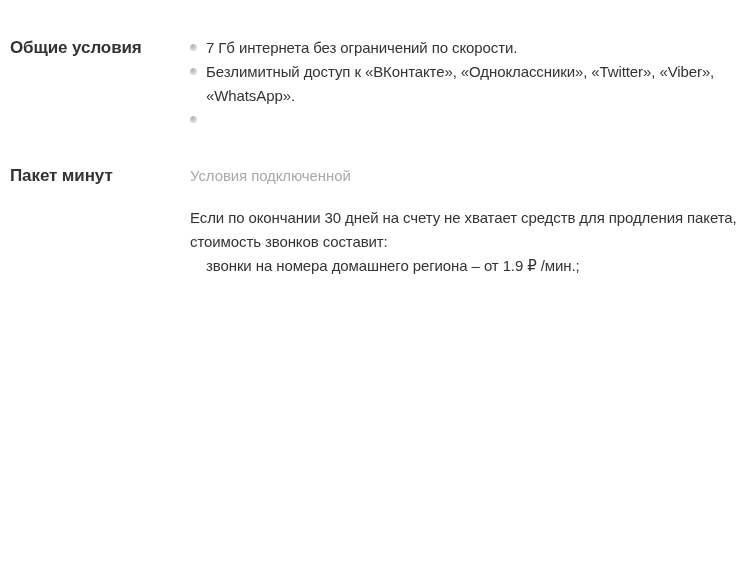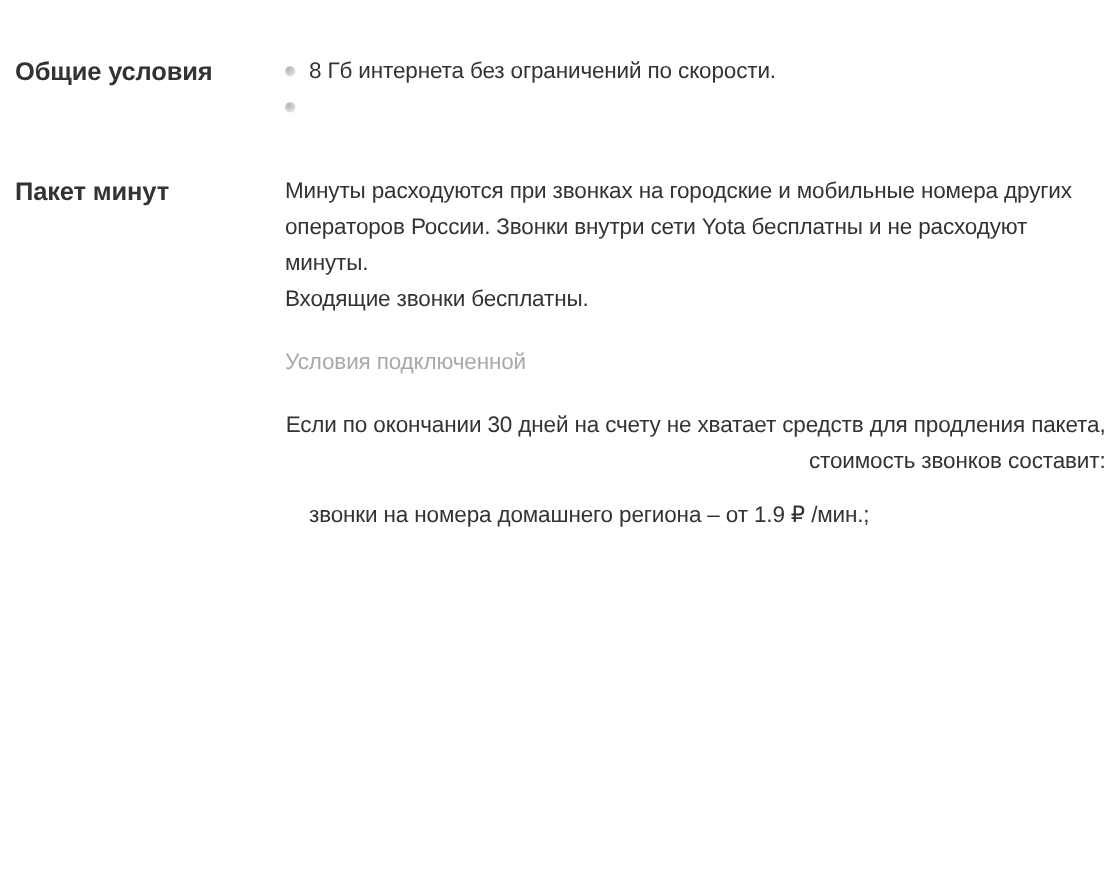--- a/index.html
+++ b/index.html
@@ -21,21 +21,21 @@
     font-size: 17px; line-height: 24px; font-weight: bold;
     color: var(--text);
   }
   .body { flex: 1; min-width: 0; padding-right: 6px; }
   .para {
     margin: 0 0 18px;
     font-size: 15px; line-height: 24px;
     white-space: pre-line;
   }
   .subheading { color: var(--muted); }
-  .lead { margin-bottom: 12px; text-align: right; }
+  .lead { margin-bottom: 0; }
   .list-block { margin: 0 0 18px; }
   ul.blist { list-style: none; margin: 0; padding: 0; }
   ul.blist li {
     position: relative;
     padding-left: 16px;
     font-size: 15px; line-height: 24px;
   }
   .li-text { white-space: pre-line; }
   .dot {
     position: absolute; left: 0; top: 8px;
@@ -46,32 +46,31 @@
 </head>
 <body>
 
 <div class="page">
   <div id="content">
       <section class="section">
         <div class="heading">Общие условия</div>
         <div class="body">
           <div class="list-block">
             <ul class="blist">
-              <li><span class="dot"></span><span class="li-text">8 Гб интернета без ограничений по скорости.</span></li>
+              <li><span class="dot"></span><span class="li-text">7 Гб интернета без ограничений по скорости.</span></li>
+              <li><span class="dot"></span><span class="li-text">Безлимитный доступ к «ВКонтакте», «Одноклассники», «Twitter», «Viber»,
+«WhatsApp».</span></li>
               <li><span class="dot"></span></li>
             </ul>
           </div>
         </div>
       </section>
       <section class="section">
         <div class="heading">Пакет минут</div>
         <div class="body">
-          <p class="para">Минуты расходуются при звонках на городские и мобильные номера других
-операторов России. Звонки внутри сети Yota бесплатны и не расходуют минуты.
-Входящие звонки бесплатны.</p>
           <p class="para subheading">Условия подключенной</p>
           <div class="list-block">
             <p class="para lead">Если по окончании 30 дней на счету не хватает средств для продления пакета,
 стоимость звонков составит:</p>
             <ul class="blist">
               <li><span class="li-text">звонки на номера домашнего региона – от 1.9 ₽ /мин.;</span></li>
             </ul>
           </div>
         </div>
       </section>

